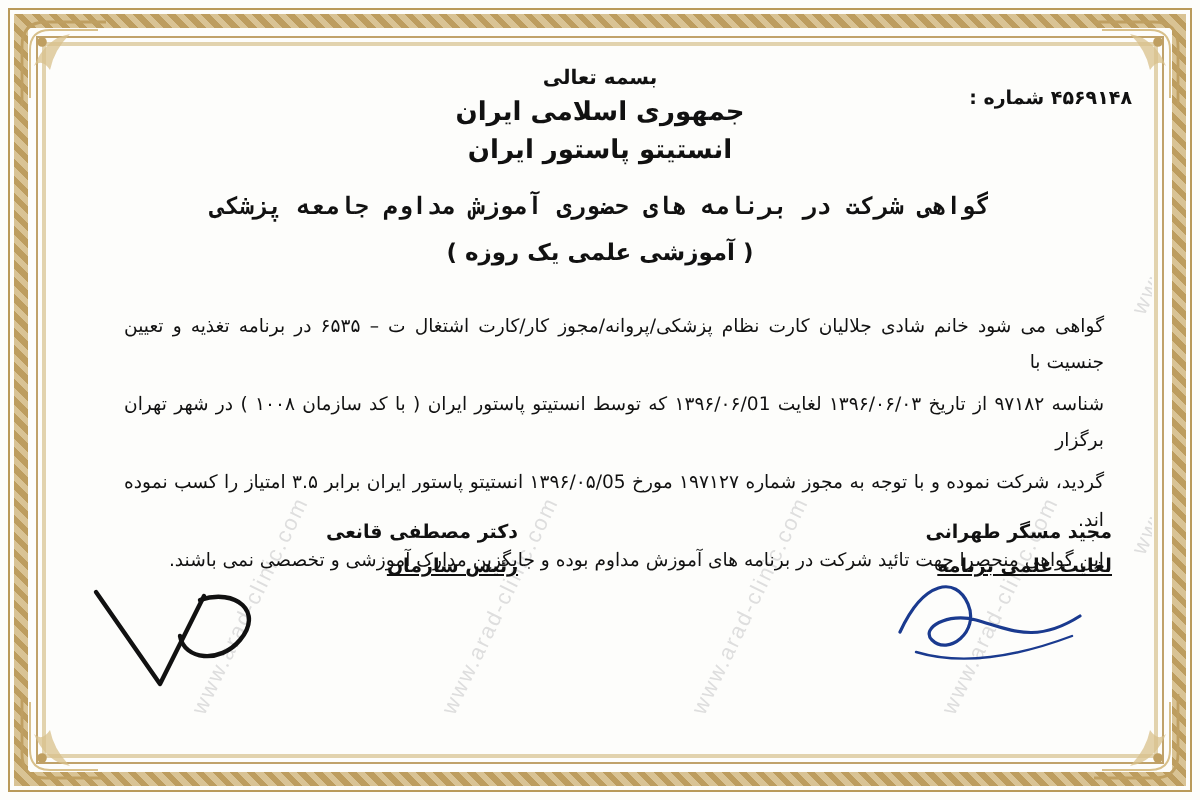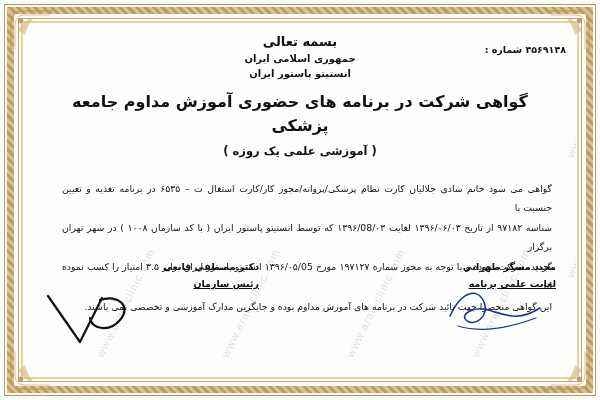--- a/index.html
+++ b/index.html
@@ -85,44 +85,45 @@
   .content{
     position:absolute;
     inset:26px;
     padding:6px 16px 0 16px;
     box-sizing:border-box;
     text-align:center;
     direction:rtl;
     color:#111;
   }
   .besmellah{
+    font-size:10px;
+    margin:2px 0 3px 0;
+    font-weight:bold;
+  }
+  .org1,.org2{
     font-size:13px;
-    margin:2px 0 3px 0;
-    font-weight:bold;
-  }
-  .org1,.org2{
-    font-size:10px;
     font-weight:bold;
     line-height:1.45;
   }
   .meta{
     position:absolute;
     top:16px;
     right:8px;
     text-align:left;
     font-size:9.5px;
     line-height:1.7;
     font-weight:bold;
   }
   .meta div{white-space:nowrap;}
   .title{
     margin-top:9px;
-    font-size:16px;
+    font-size:12px;
     font-weight:bold;
     line-height:1.5;
+    font-family:Liberation Mono, monospace;
   }
   .subtitle{
     margin-top:6px;
     font-size:11.5px;
     font-weight:bold;
   }
   .body{
     margin:22px 6px 0 20px;
     font-size:9.3px;
     line-height:2.0;
@@ -223,21 +224,21 @@
 
     <div class="besmellah">بسمه تعالی</div>
     <div class="org1">جمهوری اسلامی ایران</div>
     <div class="org2">انستیتو پاستور ایران</div>
 
     <div class="title">گواهی شرکت در برنامه های حضوری آموزش مداوم جامعه پزشکی</div>
     <div class="subtitle">( آموزشی علمی یک روزه )</div>
 
     <div class="body">
       <p>گواهی می شود خانم شادی جلالیان کارت نظام پزشکی/پروانه/مجوز کار/کارت اشتغال ت – ۶۵۳۵ در برنامه تغذیه و تعیین جنسیت با</p>
-      <p>شناسه ۹۷۱۸۲ از تاریخ ۱۳۹۶/۰۶/۰۳ لغایت ۱۳۹۶/08/۰۳ که توسط انستیتو پاستور ایران ( با کد سازمان ۱۰۰۸ ) در شهر تهران برگزار</p>
+      <p>شناسه ۹۷۱۸۲ از تاریخ ۱۳۹۶/۰۶/۰۳ لغایت ۱۳۹۶/۰۶/01 که توسط انستیتو پاستور ایران ( با کد سازمان ۱۰۰۸ ) در شهر تهران برگزار</p>
       <p>گردید، شرکت نموده و با توجه به مجوز شماره ۱۹۷۱۲۷ مورخ ۱۳۹۶/۰۵/05 انستیتو پاستور ایران برابر ۳.۵ امتیاز را کسب نموده اند.</p>
       <p class="note">این گواهی منحصرا جهت تائید شرکت در برنامه های آموزش مداوم بوده و جایگزین مدارک آموزشی و تخصصی نمی باشند.</p>
     </div>
 
     <div class="signatures">
       <div class="sig">
         <div class="name">مجید مسگر طهرانی</div>
         <div class="role">لغایت علمی برنامه</div>
       </div>
       <div class="sig">

